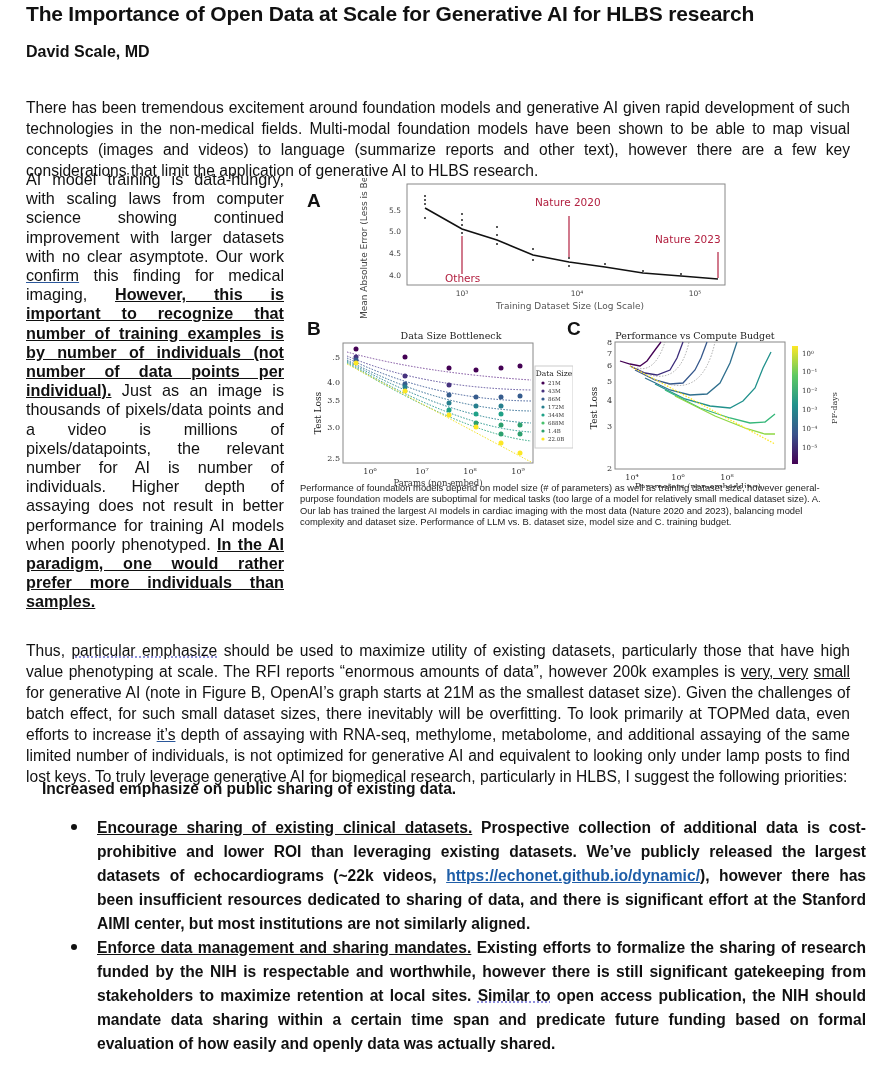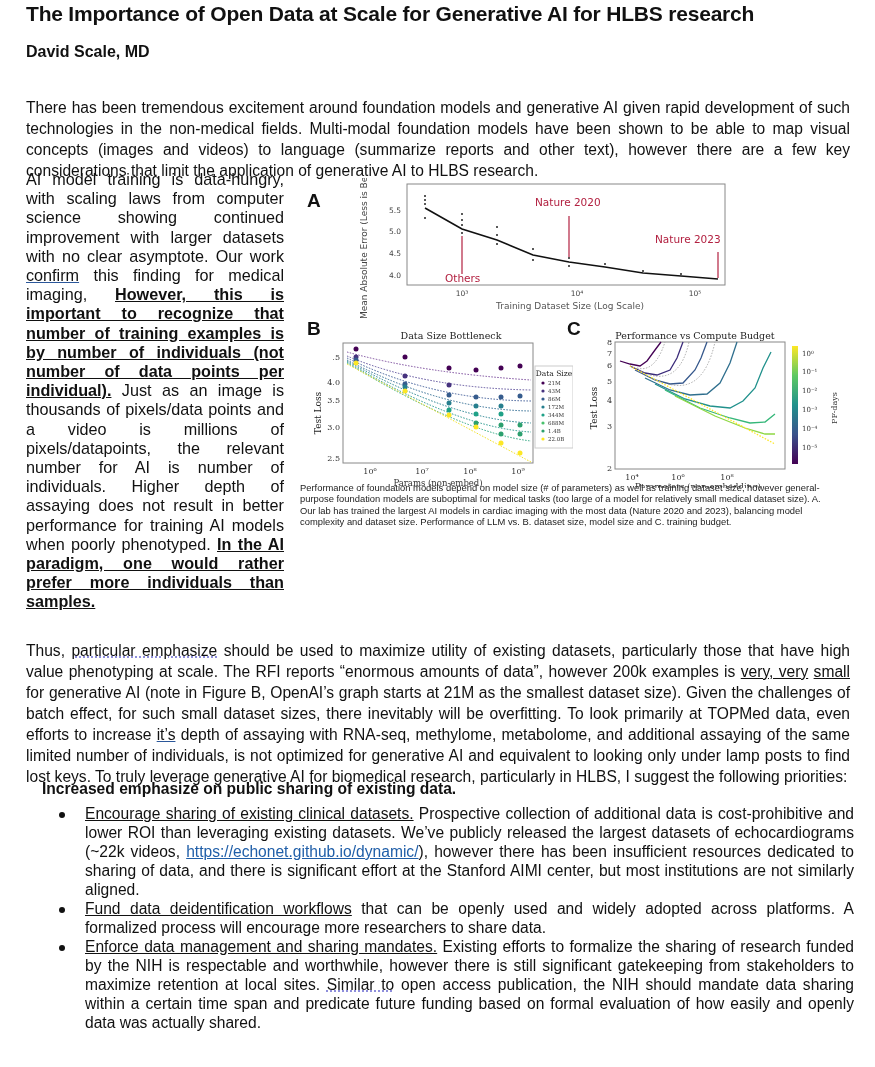--- a/index.html
+++ b/index.html
@@ -12,21 +12,21 @@
   .p1 { left:26px; top:85px; width:824px; }
   .leftcol { left:26px; top:170px; width:258px; font-size:16.2px; line-height:19.2px; text-align:justify; }
   .b { font-weight:bold;text-decoration:underline; }
   .u-blue { text-decoration:underline; text-decoration-color:#2b579a; }
   .u-dot { text-decoration:underline dotted #6a6ad0; }
   .u { text-decoration:underline; }
   .link { color:#1f5ea8; text-decoration:underline; }
   .caption { left:300px; top:482px; width:530px; font-size:9.4px; line-height:11.4px; color:#222; }
   .p2 { left:26px; top:628px; width:824px; }
   .h2 { left:26px; top:780px; font-size:15.6px; font-weight:bold;margin-left:16px; }
-  .bullets { left:55px; top:800px; width:795px; font-size:15.6px; line-height:19px; margin:4px; padding:0; list-style:none; }
+  .bullets { left:55px; top:800px; width:795px; font-size:15.6px; line-height:24px; margin:16px; padding:0; list-style:none;font-weight:bold; }
   .bullets li { position:relative; padding-left:26px; text-align:justify; }
   .bullets li .dot { position:absolute; left:0; top:8px; width:6px; height:6px; background:#111; border-radius:50%; }
   .cursor { display:inline-block; width:1px; height:17px; background:#111; vertical-align:-3px; margin-left:4px; }
   .panel-letter { font-size:19px; font-weight:bold; font-family:"Liberation Sans", sans-serif; }
   svg text { font-family:"DejaVu Serif", serif; }
   .sans { font-family:"DejaVu Sans", sans-serif !important; }
 </style>
 </head>
 <body>
 
@@ -236,19 +236,15 @@
 
 <div class="abs h2">Increased emphasize on public sharing of existing data.</div>
 
 <ul class="abs bullets">
   <li>
     <span class="dot"></span>
     <span class="u">Encourage sharing of existing clinical datasets.</span><span> Prospective collection of additional data is cost-prohibitive and lower ROI than leveraging existing datasets. We’ve publicly released the largest datasets of echocardiograms (~22k videos, </span><a class="link">https://echonet.github.io/dynamic/</a><span>), however there has been insufficient resources dedicated to sharing of data, and there is significant effort at the Stanford AIMI center, but most institutions are not similarly aligned.</span>
   </li>
   <li>
     <span class="dot"></span>
-    <span class="u">Fund data deidentification workflows</span><span> that can be openly used and widely adopted across platforms. A formalized process will encourage more researchers to share data.</span>
-  </li>
-  <li>
-    <span class="dot"></span>
     <span class="u">Enforce data management and sharing mandates.</span><span> Existing efforts to formalize the sharing of research funded by the NIH is respectable and worthwhile, however there is still significant gatekeeping from stakeholders to maximize retention at local sites. </span><span class="u-dot">Similar to</span><span> open access publication, the NIH should mandate data sharing within a certain time span and predicate future funding based on formal evaluation of how easily and openly data was actually shared.</span>
   </li>
 </ul>
 
 </body></html>

